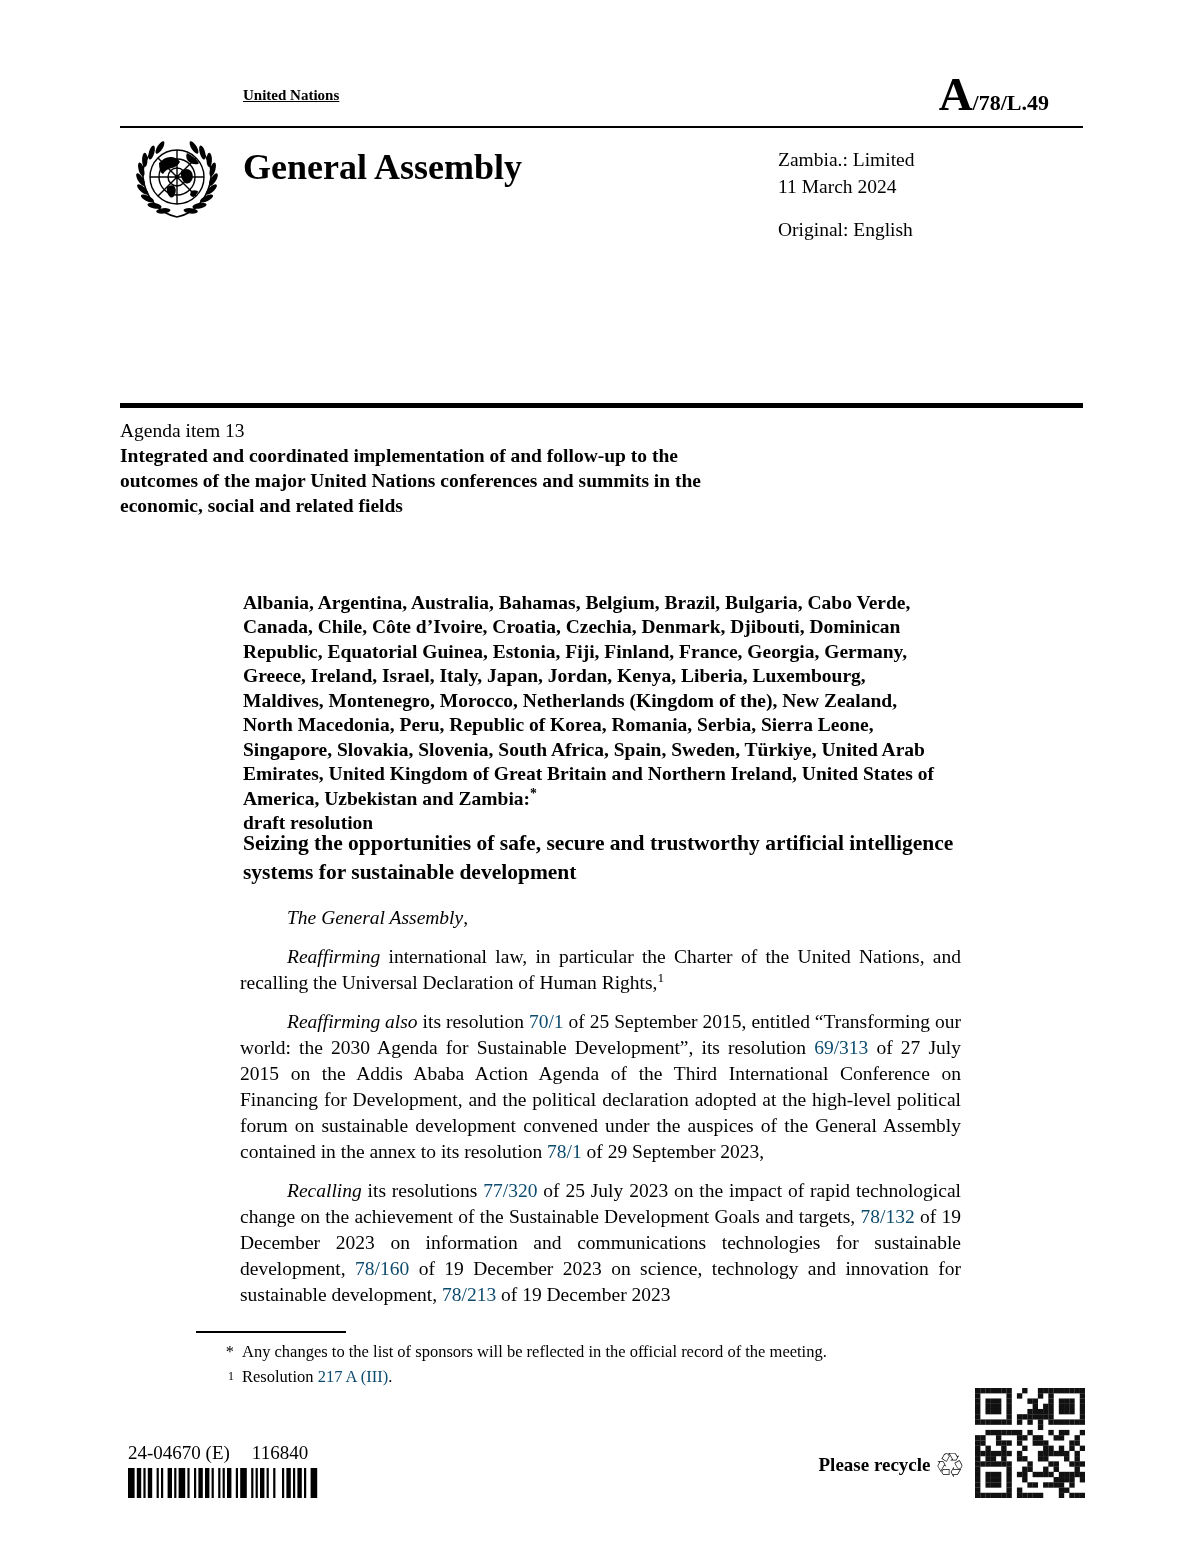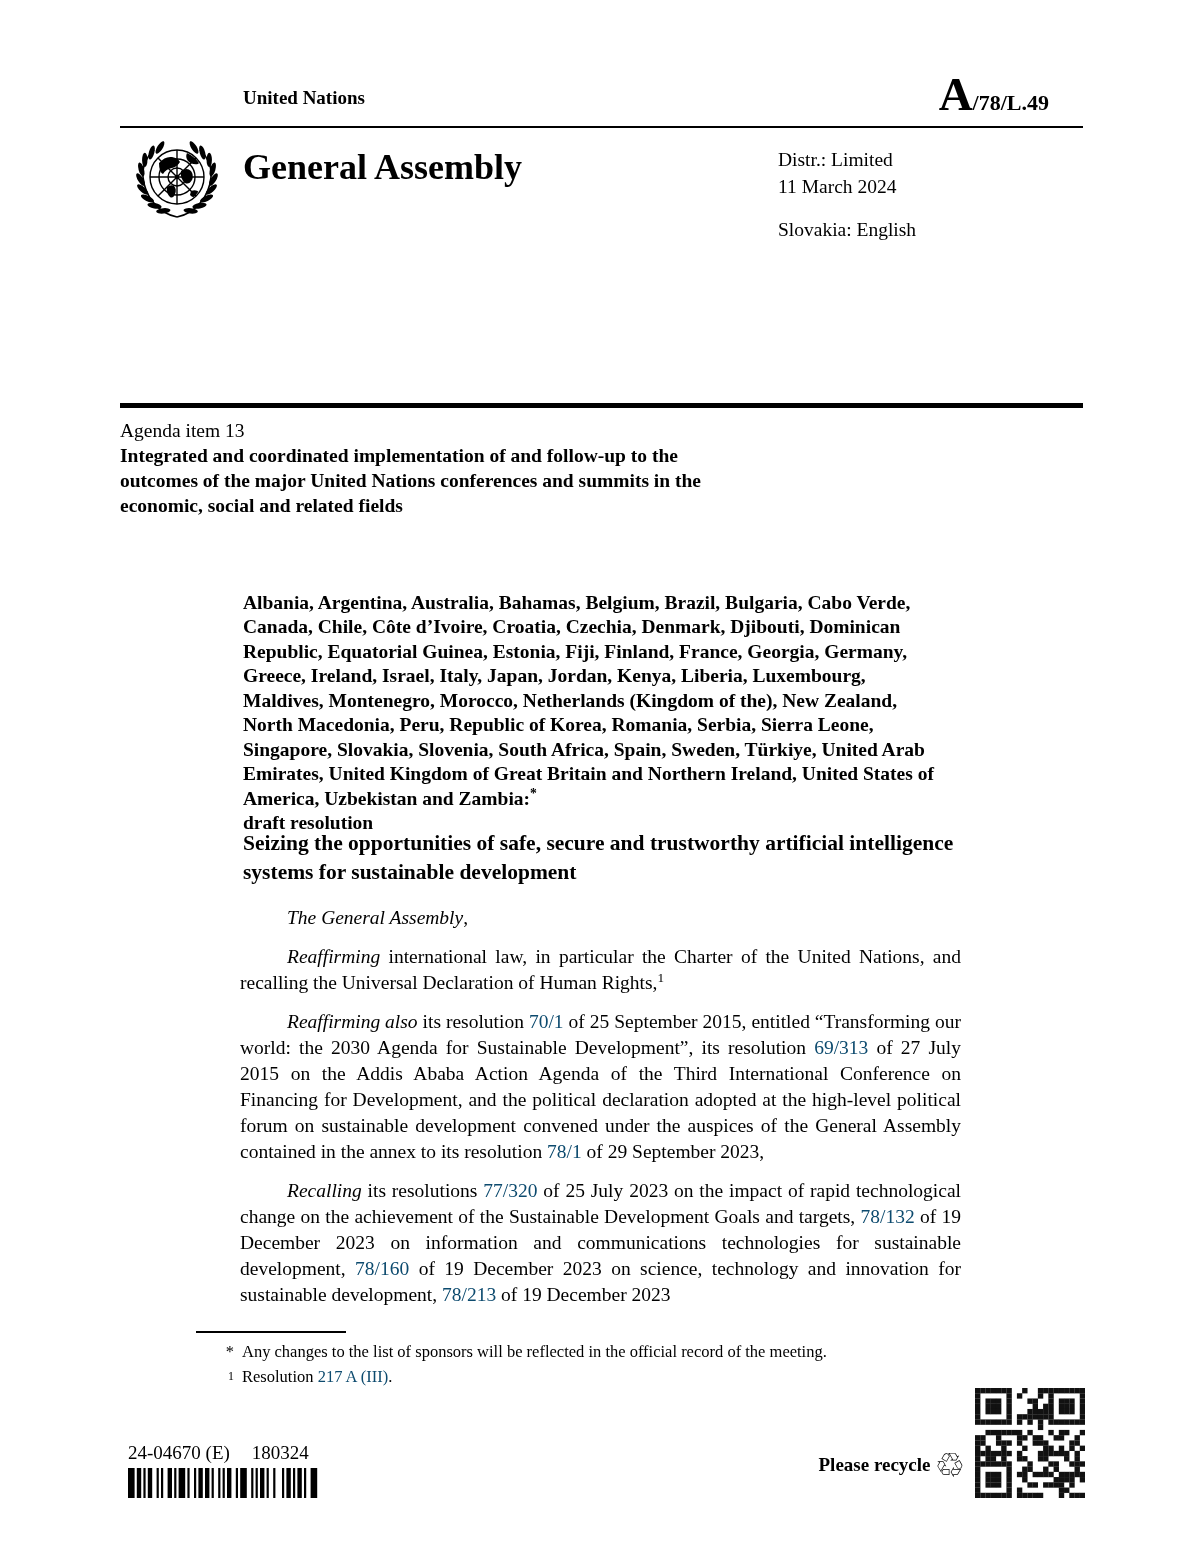--- a/index.html
+++ b/index.html
@@ -1,21 +1,21 @@
 <!DOCTYPE html>
 <html lang="en"><head>
 <meta charset="utf-8">
 <style>
   html,body{margin:0;padding:0;background:#e8e8e8;}
   .page{
     position:relative;width:1200px;height:1553px;margin:0 auto;background:#ffffff;
     font-family:"Liberation Serif", serif;color:#000;overflow:hidden;
   }
   
-  .org-name{position:absolute;left:243px;top:87px;font-size:19px;font-weight:700;}
+  .org-name{position:absolute;left:243px;top:87px;font-size:15px;font-weight:700;text-decoration:underline;}
   .doc-symbol{position:absolute;top:72px;left:664px;width:385px;text-align:right;white-space:nowrap;font-weight:bold;}
   .doc-symbol .big-a{font-size:47px;line-height:44px;}
   .doc-symbol .sym-rest{font-size:22px;}
   .rule{position:absolute;left:120px;width:963px;background:#000;}
   .rule-header{top:126px;height:2px;}
   .rule-thick{top:403px;height:5px;}
   .emblem{position:absolute;left:125px;top:133px;width:104px;height:96px;}
   .assembly-title{position:absolute;left:243px;top:136px;font-size:36px;font-weight:700;margin-top:10px;}
   .distr-block{position:absolute;left:778px;top:146px;font-size:19.5px;line-height:27px;}
   .original-line{position:absolute;left:778px;top:219px;font-size:19.5px;}
@@ -104,24 +104,24 @@
         <path d="M62,20 q8,-2 12,3 q3,5 -1,8 q-6,1 -10,-3 q-3,-4 -1,-8 z"></path>
         <path d="M66,58 q5,-2 8,1 q2,3 -2,5 q-5,1 -7,-2 z"></path>
       </g>
       <circle cx="52" cy="44" r="2.2" fill="#000"></circle>
     </svg>
   </div>
 
   <div class="assembly-title">General Assembly</div>
 
   <div class="distr-block">
-    <div>Distr.: Limited</div>
+    <div>Zambia.: Limited</div>
     <div>11 March 2024</div>
   </div>
-  <div class="original-line">Slovakia: English</div>
+  <div class="original-line">Original: English</div>
 
   <div class="rule rule-thick"></div>
 
   <div class="session">
     <div>Agenda item 13</div>
     <div class="bold">Integrated and coordinated implementation of and follow-up to the outcomes of the major United Nations conferences and summits in the economic, social and related fields</div>
   </div>
 
   <p class="sponsors"><span>Albania, Argentina, Australia, Bahamas, Belgium, Brazil, Bulgaria, Cabo Verde, Canada, Chile, Côte d’Ivoire, Croatia, Czechia, Denmark, Djibouti, Dominican Republic, Equatorial Guinea, Estonia, Fiji, Finland, France, Georgia, Germany, Greece, Ireland, Israel, Italy, Japan, Jordan, Kenya, Liberia, Luxembourg, Maldives, Montenegro, Morocco, Netherlands (Kingdom of the), New Zealand, North Macedonia, Peru, Republic of Korea, Romania, Serbia, Sierra Leone, Singapore, Slovakia, Slovenia, South Africa, Spain, Sweden, Türkiye, United Arab Emirates, United Kingdom of Great Britain and Northern Ireland, United States of America, Uzbekistan and Zambia:</span><sup>*</sup><br><span>draft resolution</span></p>
 
@@ -140,21 +140,21 @@
       <span class="fn-marker">*</span>
       <span class="fn-text">Any changes to the list of sponsors will be reflected in the official record of the meeting.</span>
     </div>
     <div class="fn">
       <span class="fn-marker as-sup">1</span>
       <span class="fn-text">Resolution <a href="#" class="doclink">217 A (III)</a>.</span>
     </div>
   </div>
 
   <div class="job-line">
-    <span>24-04670 (E)</span><span class="date-code">180324</span>
+    <span>24-04670 (E)</span><span class="date-code">116840</span>
   </div>
   <div class="barcode"><svg viewBox="0 0 210 30" width="210" height="30" xmlns="http://www.w3.org/2000/svg">
         <g id="bars" fill="#000">
           <rect x="0" y="0" width="6.6000000000000005" height="30"></rect>
           <rect x="8.8" y="0" width="4.4" height="30"></rect>
           <rect x="15.400000000000002" y="0" width="2.2" height="30"></rect>
           <rect x="19.8" y="0" width="4.4" height="30"></rect>
           <rect x="28.6" y="0" width="2.2" height="30"></rect>
           <rect x="33" y="0" width="2.2" height="30"></rect>
           <rect x="39.6" y="0" width="4.4" height="30"></rect>

